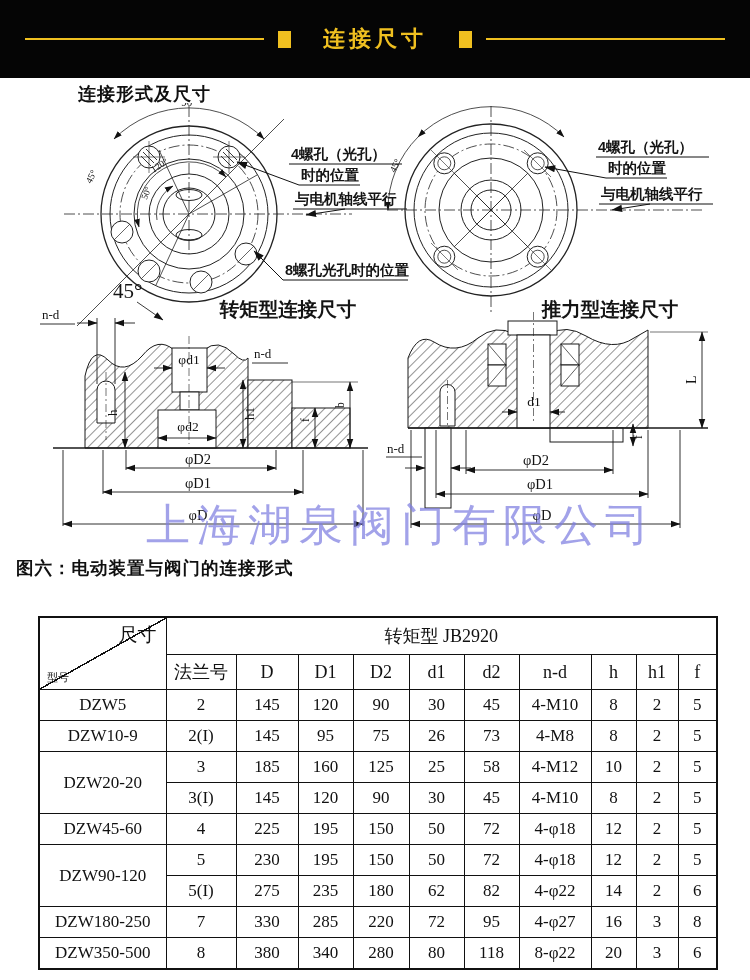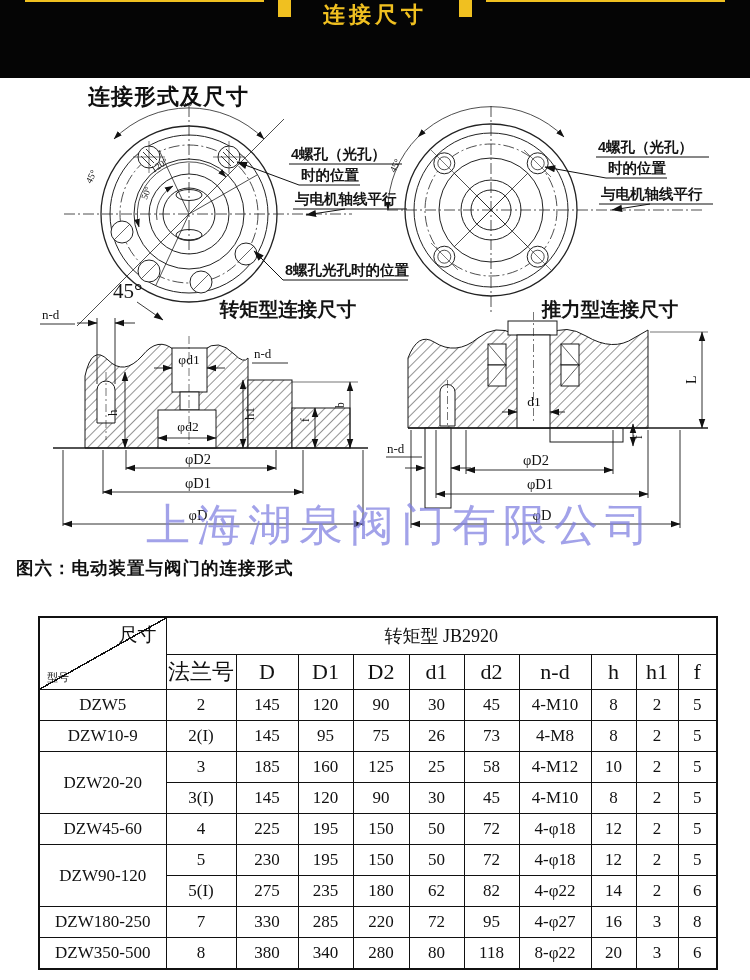--- a/index.html
+++ b/index.html
@@ -4,30 +4,30 @@
 <style>
   html,body{margin:0;padding:0;}
   body{
     width:750px;height:980px;background:#ffffff;position:relative;overflow:hidden;
     font-family:"Liberation Sans",sans-serif;color:#111;
   }
   .page{position:absolute;inset:0;}
   
   .banner{
     position:absolute;top:0;left:0;width:750px;height:78px;background:#050505;
-    display:flex;box-sizing:border-box;padding:0 25px;
+    display:flex;align-items:center;box-sizing:border-box;padding:0 25px;
   }
   .banner-line{flex:1;height:2px;background:#f0c020;}
   .banner-sq{width:13px;height:17px;background:#f0c020;margin:0 14px;}
   .banner-title{
     color:#f0c020;font-size:22px;font-weight:bold;letter-spacing:4px;padding:0 18px;white-space:nowrap;
   }
   
   .section-title{
-    position:absolute;top:82px;left:88px;font-size:22px;font-weight:bold;letter-spacing:1px;color:#101010;
+    position:absolute;top:82px;left:78px;font-size:18px;font-weight:bold;letter-spacing:1px;color:#101010;
   }
   
   svg.drawing{position:absolute;top:103px;left:0;}
   svg.drawing text{fill:#141414;}
   .cn{font-family:"Liberation Sans",sans-serif;font-weight:bold;}
   .dim{font-family:"Liberation Serif",serif;}
   .cap{font-family:"Liberation Sans",sans-serif;font-weight:bold;}
   .watermark{
     position:absolute;top:496px;left:146px;width:520px;z-index:3;white-space:nowrap;
     font-family:"Liberation Serif",serif;font-size:44px;letter-spacing:7px;
@@ -39,21 +39,21 @@
   }
   
   table.spec{
     position:absolute;top:616px;left:38px;width:678px;border-collapse:collapse;table-layout:fixed;
     font-family:"Liberation Serif",serif;color:#111;border:2px solid #111;
   }
   table.spec th,table.spec td{
     border:1.2px solid #111;text-align:center;vertical-align:middle;padding:0;font-weight:normal;
   }
   table.spec thead tr.group-row th{height:36px;font-size:18px;}
-  table.spec thead tr.cols-row th{height:34px;font-size:22px;margin-top:44px;}
+  table.spec thead tr.cols-row th{height:34px;font-size:18px;margin-top:44px;}
   table.spec tbody td{height:30px;font-size:17px;}
   td.model{font-size:16.5px;}
   th.corner{
     position:relative;
     background:linear-gradient(to bottom right,transparent 49.4%,#111 49.4%,#111 50.6%,transparent 50.6%);
   }
   th.corner .c-top{position:absolute;top:4px;right:9px;font-size:19px;}
   th.corner .c-bot{position:absolute;bottom:4px;left:7px;font-size:11px;}
 </style>
 </head>

